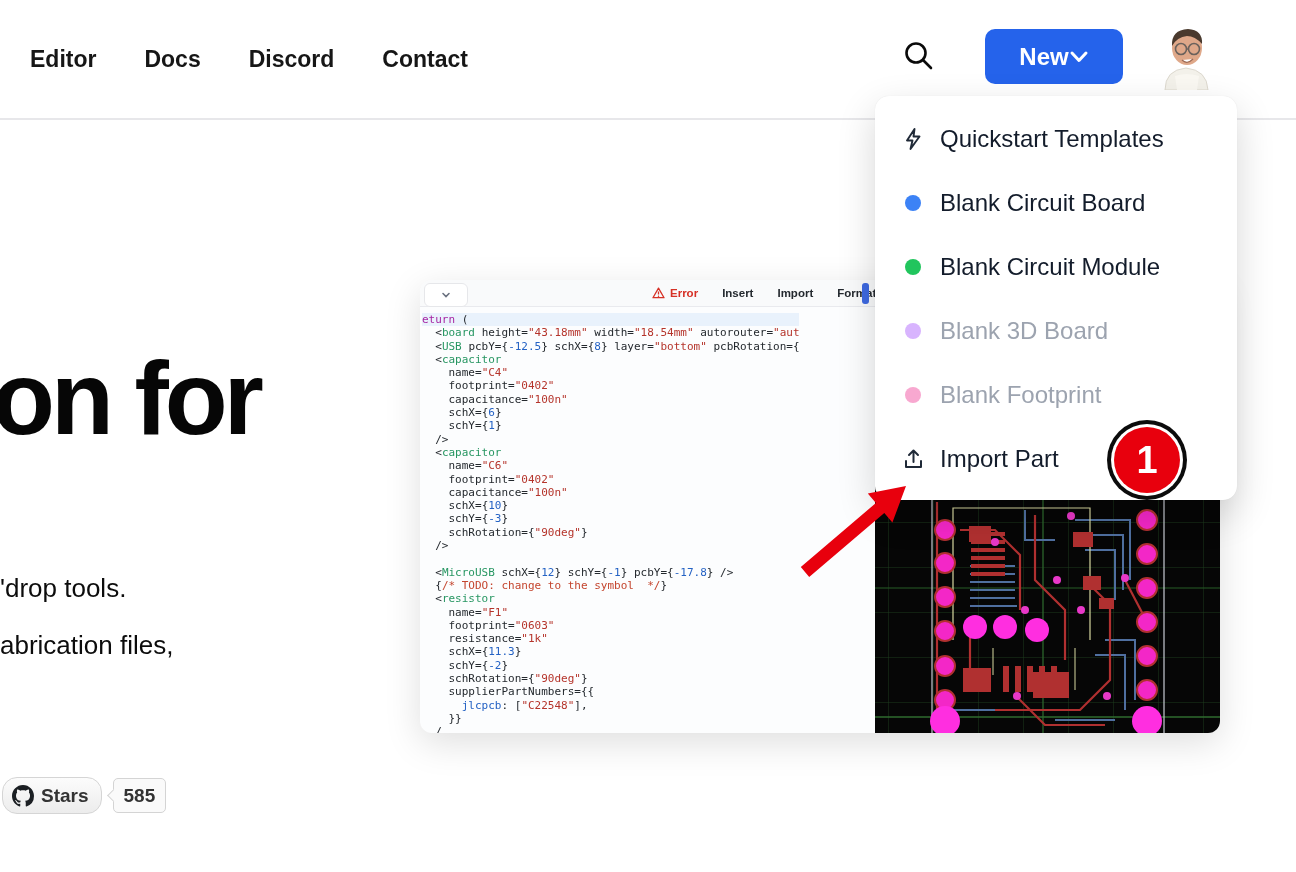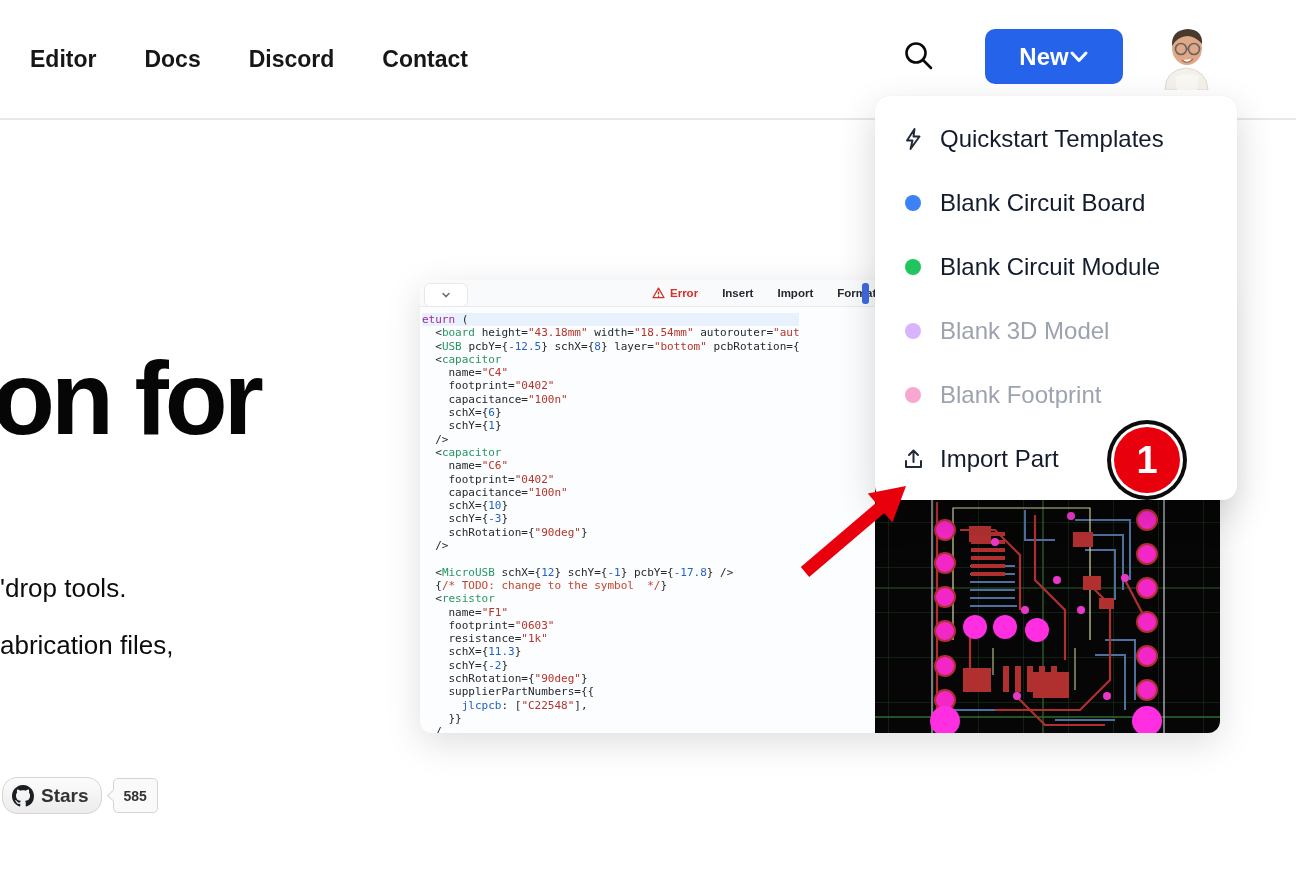--- a/index.html
+++ b/index.html
@@ -69,21 +69,21 @@
   .arrow-layer { position:absolute; left:0; top:0; width:1296px; height:872px; pointer-events:none; z-index:50; }
 
   
   .gh-wrap { position:absolute; left:2px; top:777px; display:flex; align-items:center; z-index:5; }
   .gh-btn { height:37px; display:flex; align-items:center; gap:7px; padding:0 12px 0 9px;
             background:linear-gradient(#fcfcfc,#ececec); border:1px solid #d5d5d5; border-radius:15px;
             font-size:19px; font-weight:700; color:#333; cursor:pointer;
             font-family:"Liberation Sans", sans-serif; }
   .gh-count { position:relative; margin-left:11px; height:35px; display:flex; align-items:center;
               padding:0 10px; background:#fafafa; border:1px solid #d4d4d4; border-radius:5px;
-              font-size:14px; font-weight:700; color:#333; cursor:pointer; }
+              font-size:19px; font-weight:700; color:#333; cursor:pointer; }
   .gh-count .notch { position:absolute; left:-5px; top:12px; width:9px; height:9px; background:#fafafa;
                      border-left:1px solid #d4d4d4; border-bottom:1px solid #d4d4d4; transform:rotate(45deg); }
 </style>
 </head>
 <body>
 
 <div class="stage">
 
   <div class="hero-heading">on for</div>
   <div class="hero-par">
@@ -257,21 +257,21 @@
         <div class="menu-item">
           <span class="menu-icon">
             <span class="dot" style="background: rgb(33, 197, 93);"></span>
           </span>
           <span class="menu-label">Blank Circuit Module</span>
         </div>
         <div class="menu-item disabled">
           <span class="menu-icon">
             <span class="dot" style="background: rgb(216, 180, 254);"></span>
           </span>
-          <span class="menu-label">Blank 3D Model</span>
+          <span class="menu-label">Blank 3D Board</span>
         </div>
         <div class="menu-item disabled">
           <span class="menu-icon">
             <span class="dot" style="background: rgb(248, 168, 208);"></span>
           </span>
           <span class="menu-label">Blank Footprint</span>
         </div>
         <div class="menu-item">
           <span class="menu-icon">
             <svg width="23" height="24" viewBox="0 0 23 24">

